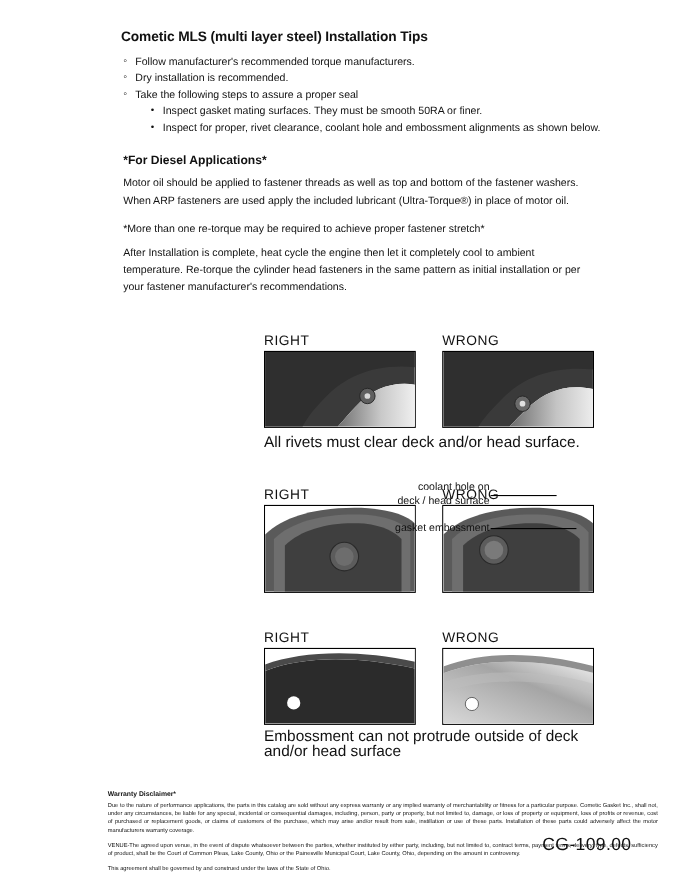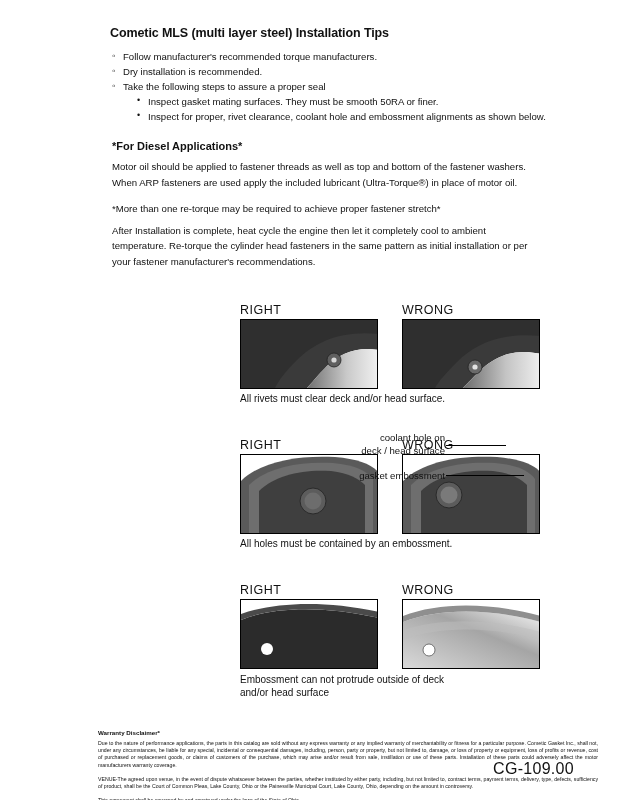--- a/index.html
+++ b/index.html
@@ -110,21 +110,21 @@
     height: 68px;
     border: 1px solid #000;
     overflow: hidden;
     background: #ffffff;
   }
   .fig-box.tall {
     height: 78px;
   }
   .fig-box svg { display: block; }
   .fig-caption {
-    font-size: 10px;
+    font-size: 14px;
     margin-top: 4px;
   }
   .fig-caption.two-line {
     line-height: 13px;
   }
 
   
   .callouts {
     position: absolute;
     left: 10px;
@@ -278,21 +278,20 @@
           <svg width="138" height="78" viewBox="0 0 138 78">
             <rect x="0" y="0" width="138" height="78" fill="#ffffff"></rect>
             <path d="M0,78 L0,26 C20,6 58,0 94,2 C118,4 132,10 138,18 L138,78 Z" fill="#5a5a5a"></path>
             <path d="M8,78 L8,30 C26,12 60,6 92,8 C114,10 126,16 132,24 L132,78 Z" fill="#6e6e6e"></path>
             <path d="M18,78 L18,36 C34,20 62,14 90,16 C108,18 118,24 124,30 L124,78 Z" fill="#3f3f3f"></path>
             <circle cx="46" cy="40" r="13" fill="#5c5c5c" stroke="#2a2a2a" stroke-width="1"></circle>
             <circle cx="46" cy="40" r="8.5" fill="#7a7a7a"></circle>
           </svg>
         </div>
       </div>
-      <div class="fig-caption">All holes must be contained by an embossment.</div>
     </div>
 
     <div class="fig-row" style="margin-top:14px;">
       <div class="fig-labels">
         <div class="fig-label">RIGHT</div>
         <div class="fig-label">WRONG</div>
       </div>
       <div class="fig-imgs">
         <div class="fig-box">
           <svg width="138" height="68" viewBox="0 0 138 68">

